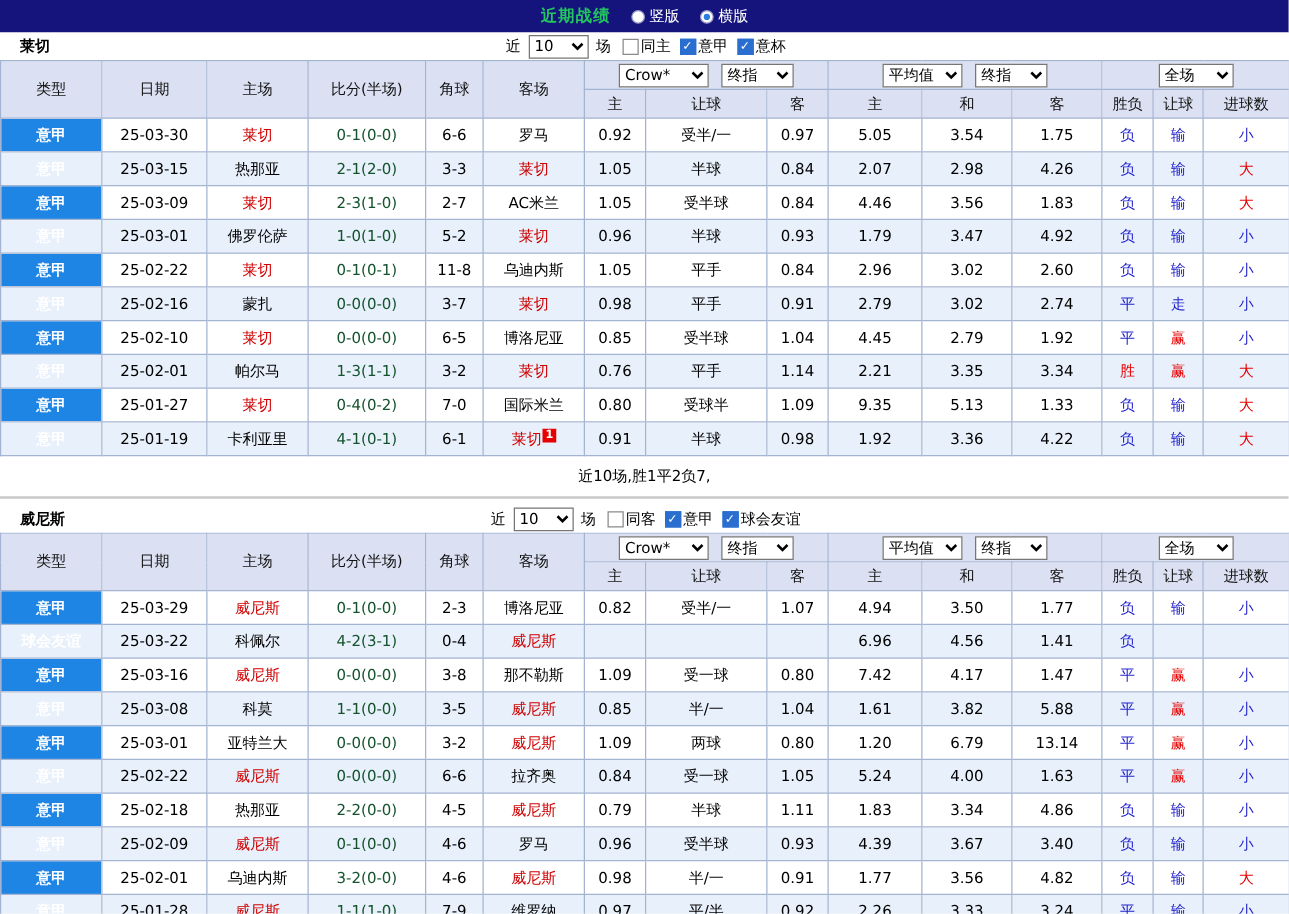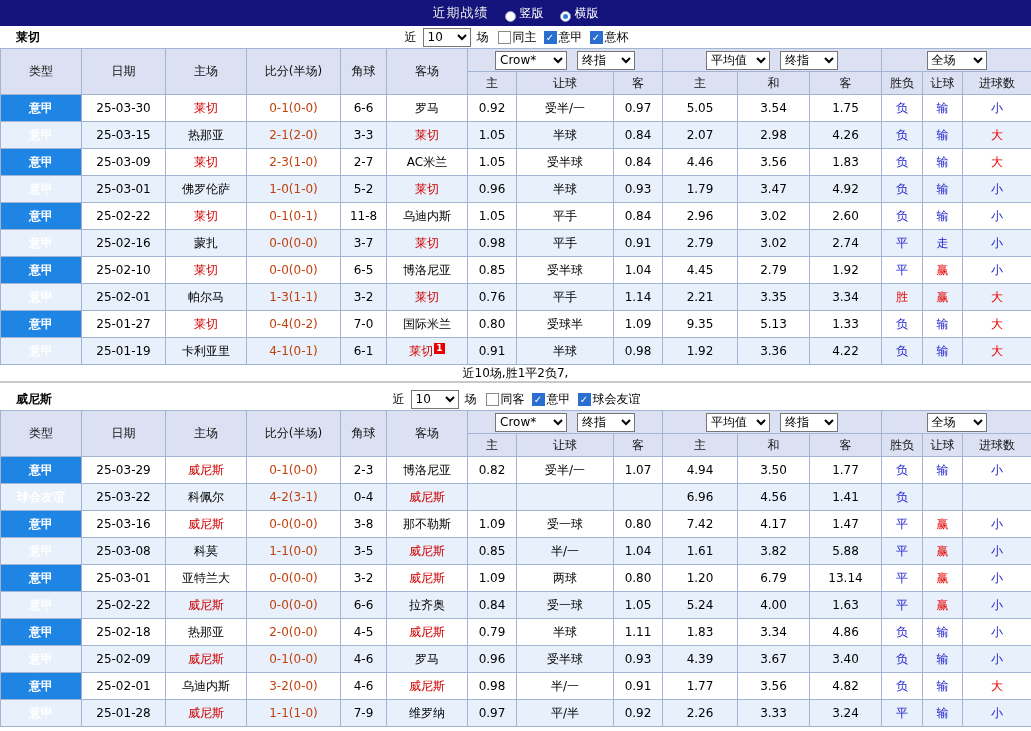--- a/index.html
+++ b/index.html
@@ -1,20 +1,20 @@
 <!DOCTYPE html>
 <html><head>
 <meta charset="utf-8">
 <style>
   html,body{margin:0;padding:0}
   body{width:1031px;height:731px;font-family:"DejaVu Sans","Liberation Sans",sans-serif;font-size:12px;color:#000;background:#fff;overflow:hidden}
 
   .title-bar{height:26px;background:#14147C;display:flex;align-items:center;justify-content:center;gap:16px}
-  .page-title{color:#e5e5e5;font-weight:normal;font-size:13px;letter-spacing:1px}
-  .radio-label{display:inline-flex;align-items:flex-end;gap:4px;color:#fff}
+  .page-title{color:#22c55e;font-weight:bold;font-size:13px;letter-spacing:1px}
+  .radio-label{display:inline-flex;align-items:center;gap:4px;color:#fff}
   input[type=radio]{appearance:none;-webkit-appearance:none;width:11px;height:11px;border-radius:50%;background:#fff;border:1px solid #9a9ac8;position:relative;margin:0}
   input[type=radio]:checked::after{content:'';position:absolute;left:2px;top:2px;right:2px;bottom:2px;border-radius:50%;background:#2A7DE1}
 
   .team-bar{height:22px;position:relative;display:flex;align-items:center;justify-content:center;background:#fff}
   .team-name{position:absolute;left:16px;font-weight:bold}
   .filters{display:flex;align-items:center}
   .filters .ftxt{margin:0 2px}
   select{height:19px;font-size:12px;font-family:inherit;border:1px solid #767676;background:#fff;color:#000}
   .count-select{width:48px;margin:0 4px}
   .chk-label{display:inline-flex;align-items:center;margin-left:7px}
@@ -25,27 +25,27 @@
 
   table{border-collapse:collapse;table-layout:fixed;width:1031px}
   th,td{border:1px solid #A3B4D2;text-align:center;white-space:nowrap;overflow:hidden;padding:0}
   thead th{background:#DBE1F2;font-weight:normal;height:22px;color:#111}
   tbody td{height:26px}
   tr.alt td{background:#E7F0FB}
   td.league{color:#fff;font-weight:bold}
   td.league-sa{background:#1F85E4}
   td.league-fr{background:#2F9C90}
   .focus{color:#D00000}
-  .score{color:#c2410c}
+  .score{color:#14532d}
   .r{color:#E60000}
   .b{color:#1D1DCB}
   .selwrap{display:flex;justify-content:center;gap:10px;align-items:flex-start}
   .sel-bk{width:72px}.sel-st{width:58px}.sel-src{width:64px}.sel-scope{width:60px}
   .badge{display:inline-block;background:#E60000;color:#fff;font-size:9px;line-height:11px;padding:0 2px;margin-left:1px;vertical-align:top;font-weight:bold}
-  .footer-bar{height:16px;display:flex;align-items:center;justify-content:center}
+  .footer-bar{height:32px;display:flex;align-items:center;justify-content:center}
   .footer-bar .lbl{margin-left:10px}
   .footer-bar .val{color:#E60000}
   .divider{height:5px;background:#fff;border-top:2px solid #C9C9C9}
 </style>
 </head>
 <body>
 
 <div class="title-bar">
   <span class="page-title">近期战绩</span>
   <label class="radio-label">
@@ -492,21 +492,21 @@
         <td>4.00</td>
         <td>1.63</td>
         <td class="b">平</td>
         <td class="r">赢</td>
         <td class="b">小</td>
       </tr>
       <tr>
         <td class="league league-sa">意甲</td>
         <td>25-02-18</td>
         <td>热那亚</td>
-        <td class="score">2-0(0-0)</td>
+        <td class="score">2-2(0-0)</td>
         <td>4-5</td>
         <td class="focus">威尼斯</td>
         <td>0.79</td>
         <td>半球</td>
         <td>1.11</td>
         <td>1.83</td>
         <td>3.34</td>
         <td>4.86</td>
         <td class="b">负</td>
         <td class="b">输</td>

